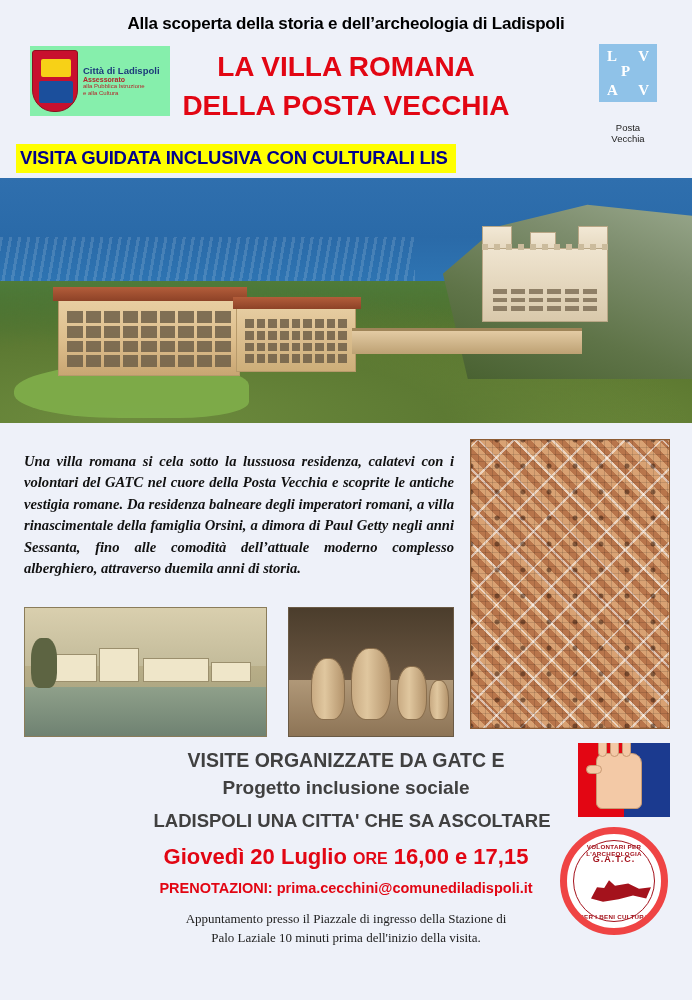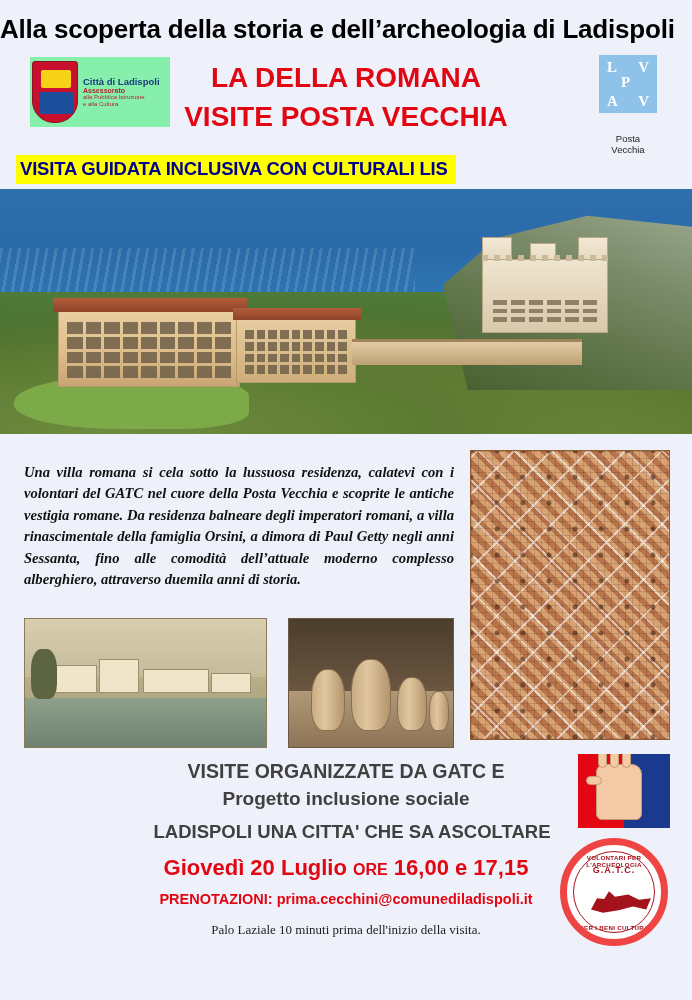--- a/index.html
+++ b/index.html
@@ -16,22 +16,23 @@
 
   .poster {
     position: relative;
     width: 692px;
     height: 1000px;
     background: #eef1f9;
   }
 
   
   .headline {
+    text-align: center;
     font-weight: bold;
-    font-size: 26px;
+    font-size: 17px;
     letter-spacing: -0.2px;
     color: #000;
     padding-top: 14px;
   }
 
   .title-row {
     position: relative;
     height: 110px;
     margin-top: 6px;
   }
@@ -441,22 +442,22 @@
       <div class="crest-shield"></div>
       <div class="crest-text">
         <div class="l1">Città di Ladispoli</div>
         <div class="l2">Assessorato</div>
         <div class="l3">alla Pubblica Istruzione</div>
         <div class="l4">e alla Cultura</div>
       </div>
     </div>
 
     <div class="main-title">
-      <div>LA DELLA ROMANA</div>
-      <div>VISITE POSTA VECCHIA</div>
+      <div>LA VILLA ROMANA</div>
+      <div>DELLA POSTA VECCHIA</div>
     </div>
 
     <div class="pv-logo">
       <div class="pv-box">
         <span class="c1">L</span>
         <span class="c2">V</span>
         <span class="c3">P</span>
         <span class="c4">A</span>
         <span class="c5">V</span>
       </div>
@@ -649,17 +650,18 @@
 
     <div class="f-line f4">
       <span>Giovedì 20 Luglio</span>
       <span class="ore">ORE</span>
       <span>16,00 e 17,15</span>
     </div>
 
     <div class="f5">PRENOTAZIONI: prima.cecchini@comunediladispoli.it</div>
 
     <div class="f6">
+      <div>Appuntamento presso il Piazzale di ingresso della Stazione di</div>
       <div>Palo Laziale 10 minuti prima dell'inizio della visita.</div>
     </div>
   </div>
 
 </div>
 
 </body></html>

